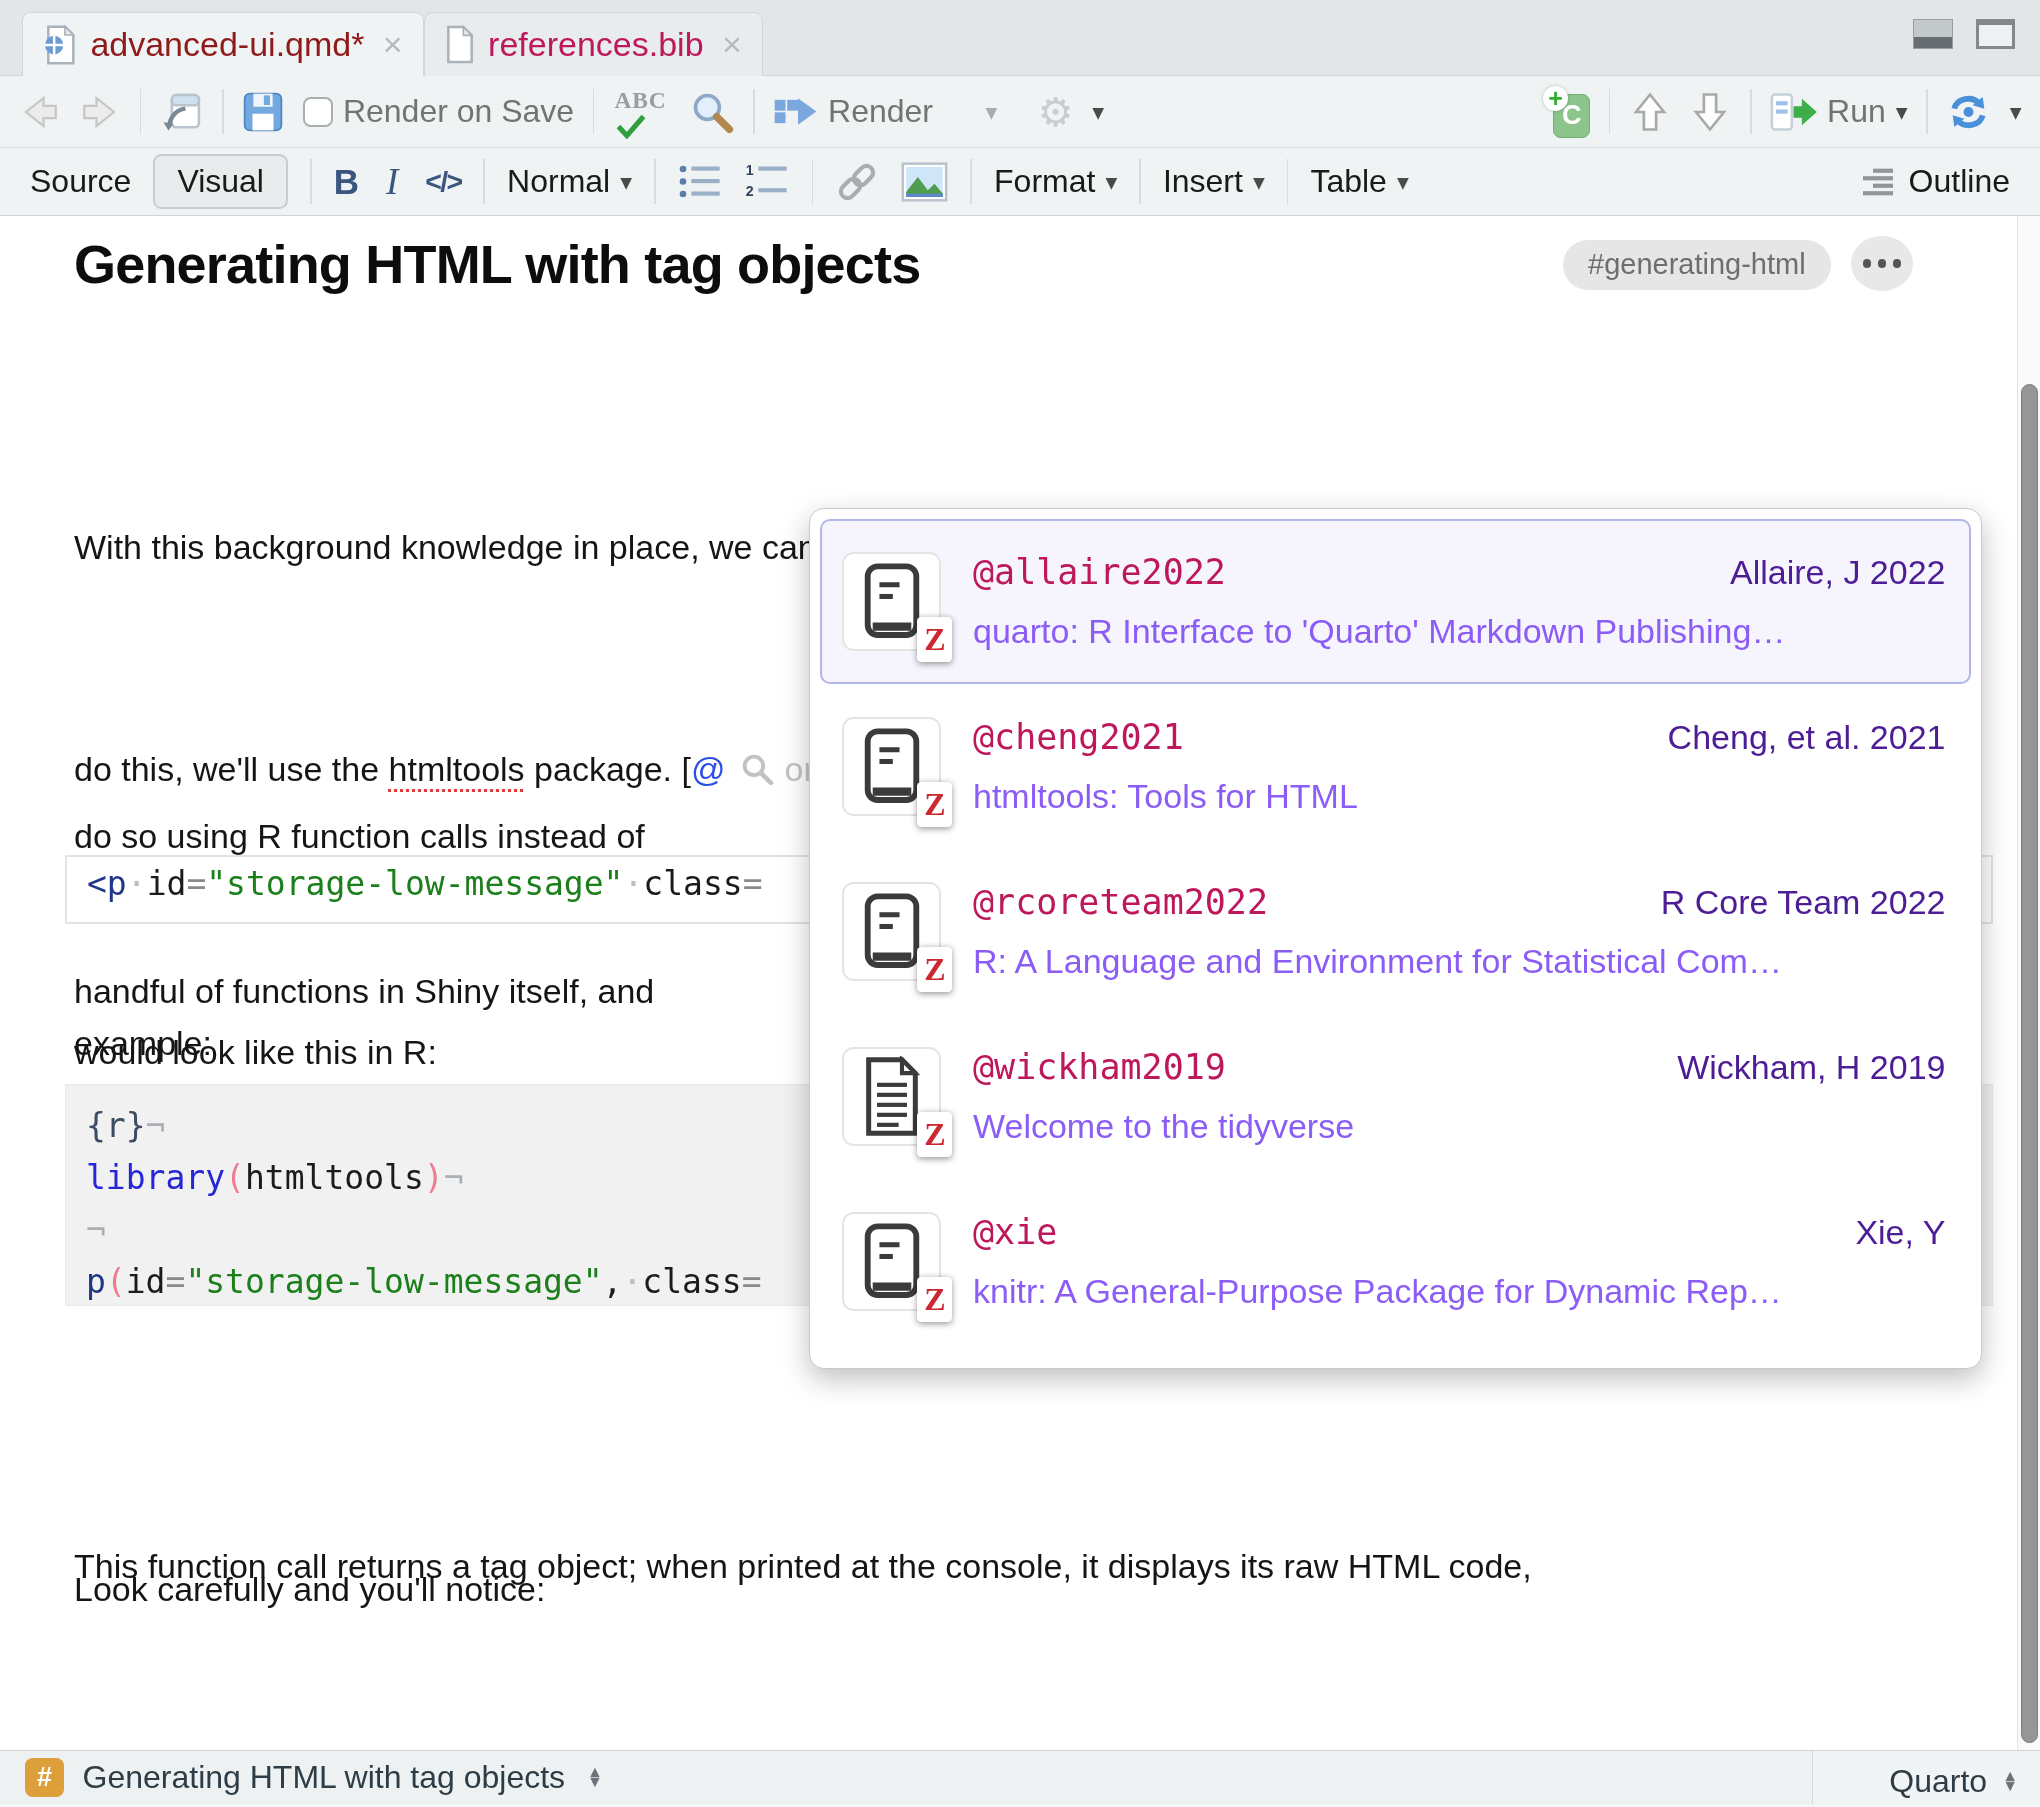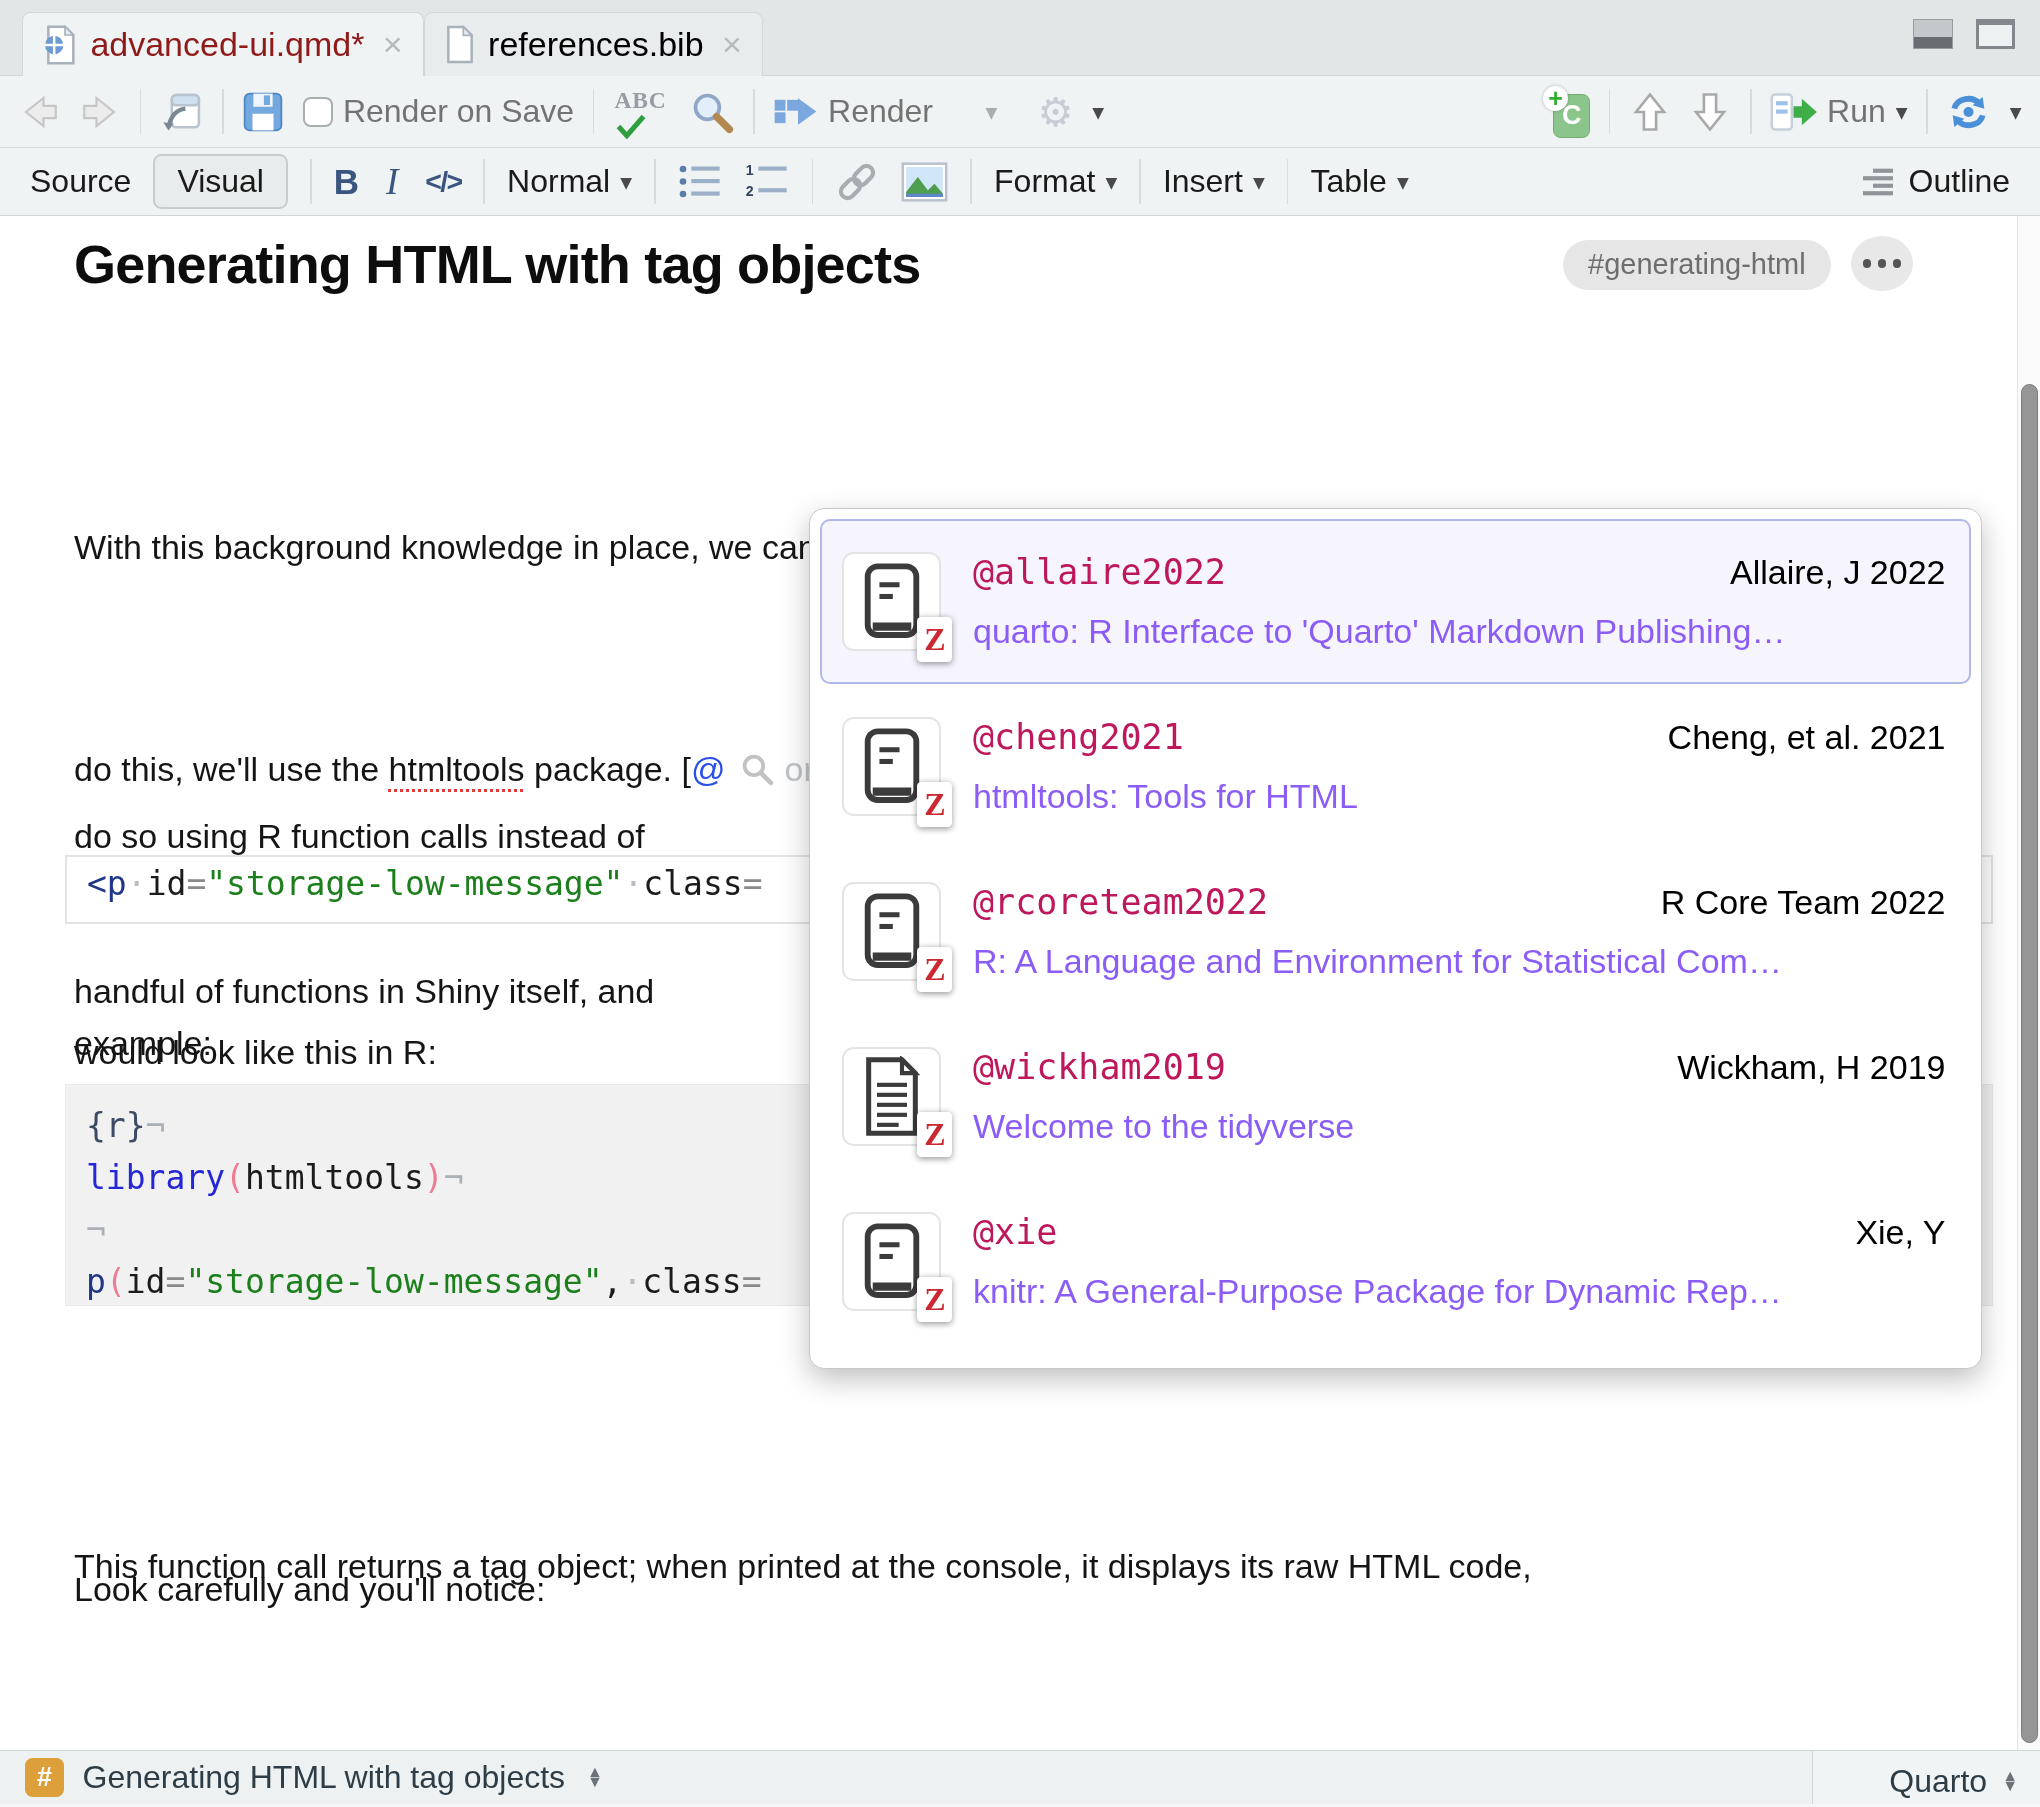--- a/index.html
+++ b/index.html
@@ -7,21 +7,21 @@
   body { font-family:"Liberation Sans","DejaVu Sans",sans-serif; background:#f4f6f7; overflow:hidden; }
   .window { position:absolute; inset:0; }
 
   
   .tabbar { position:absolute; left:0; top:0; right:0; height:76px; background:#e2e6e7;
             border-bottom:1.7px solid #d2d6d7; display:flex; align-items:flex-end; padding-left:22px; }
   .tab { height:65px; display:flex; align-items:center; gap:13.4px; padding:0 20px;
          border:1.7px solid #d2d6d7; border-bottom:none; border-radius:8.4px 8.4px 0 0; margin-bottom:-1.7px; }
   .tab.active { background:#f0f3f4;text-align:right; }
   .tab.inactive { background:#e9eced; }
-  .tab-label { font-size:34px; color:#000000; white-space:pre; }
+  .tab-label { font-size:34px; color:#be185d; white-space:pre; }
   .tab.active .tab-label { color:#8f1a1a; }
   .tab-close { font-size:34px; color:#b5baba; margin-left:5px; }
   .win-controls { position:absolute; right:25px; top:18.5px; display:flex; gap:23.5px; align-items:center; }
   .wc-min { width:40px; height:30px; background:#c3c8ca; border:1.7px solid #989d9f; position:relative; }
   .wc-min::after { content:""; position:absolute; left:0; right:0; bottom:0; height:11px; background:#676d70; }
   .wc-max { width:39px; height:30px; background:#eef1f2; border:3.4px solid #82888b; border-top-width:6.7px; }
 
   
   .toolbar { position:absolute; top:76px; left:0; right:0; height:72px; background:#f0f3f4;
              border-bottom:1.7px solid #d7dbdc; display:flex; align-items:center; padding:0 18.5px; gap:18.5px; }
@@ -100,21 +100,21 @@
                display:flex; align-items:center; padding:0 23.5px 0 20px; }
   .cite-item.selected { background:#f6f5fe; border-color:#b1b7e8; }
   .cite-icon-box { width:99px; height:99px; border:2.5px solid #e4e4e4; border-radius:11.7px; background:#fff;
                    position:relative; display:flex; align-items:center; justify-content:center; flex:none; }
   .zotero { position:absolute; right:-13.4px; bottom:-13.4px; width:35px; height:45px; background:#fff; border-radius:4.2px;
             box-shadow:0 1.7px 5.9px rgba(0,0,0,.4); color:#cc2832; font-weight:bold; font-size:32px;
             font-family:"Liberation Serif",serif; display:flex; align-items:center; justify-content:center; }
   .cite-text { flex:1; margin-left:32px; min-width:0; }
   .cite-row1 { display:flex; justify-content:space-between; align-items:baseline; }
   .cite-id { font-family:"DejaVu Sans Mono",monospace; font-size:35px; color:#be185d; }
-  .cite-author { font-size:34px; color:#000000; }
+  .cite-author { font-size:34px; color:#4c1d95; }
   .cite-title { font-size:34px; color:#8b5cf6; margin-top:20px; white-space:nowrap; overflow:hidden; }
 
   
   .statusbar { position:absolute; left:0; right:0; bottom:3.4px; height:54px; background:#edf1f2;
                border-top:1.7px solid #cfd4d5; display:flex; align-items:center; }
   .sb-left { display:flex; align-items:center; gap:18.5px; padding-left:25px; }
   .hash-badge { width:39px; height:39px; background:#dd9f3a; border-radius:7.6px; color:#fff; font-weight:bold;
                 font-size:27px; display:flex; align-items:center; justify-content:center; }
   .sb-text { font-size:32px; color:#2e3d45; }
   .sortarrows { display:flex; flex-direction:column; line-height:.62; font-size:16px; color:#6b7278; margin-left:3.4px; }

